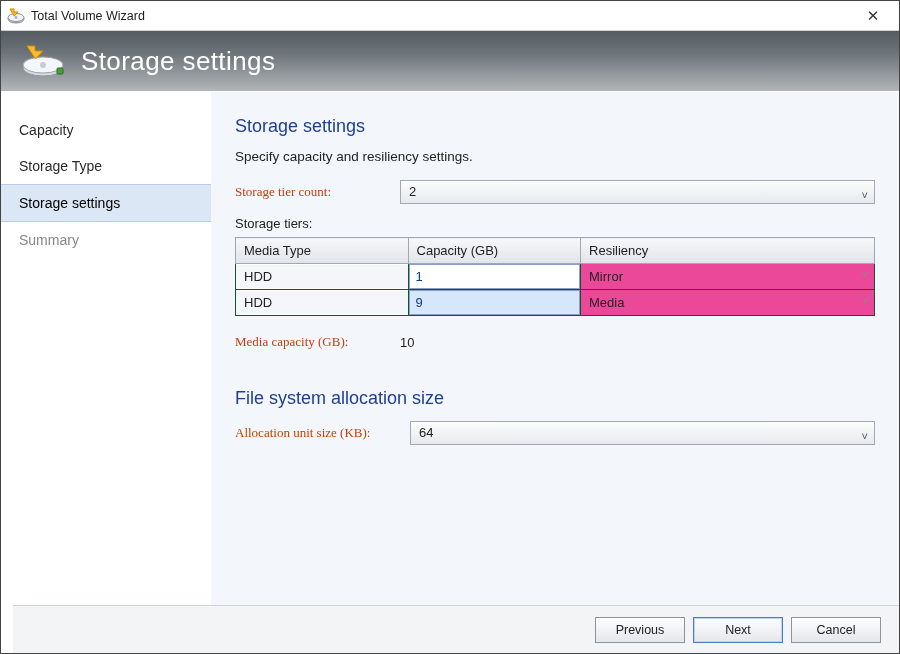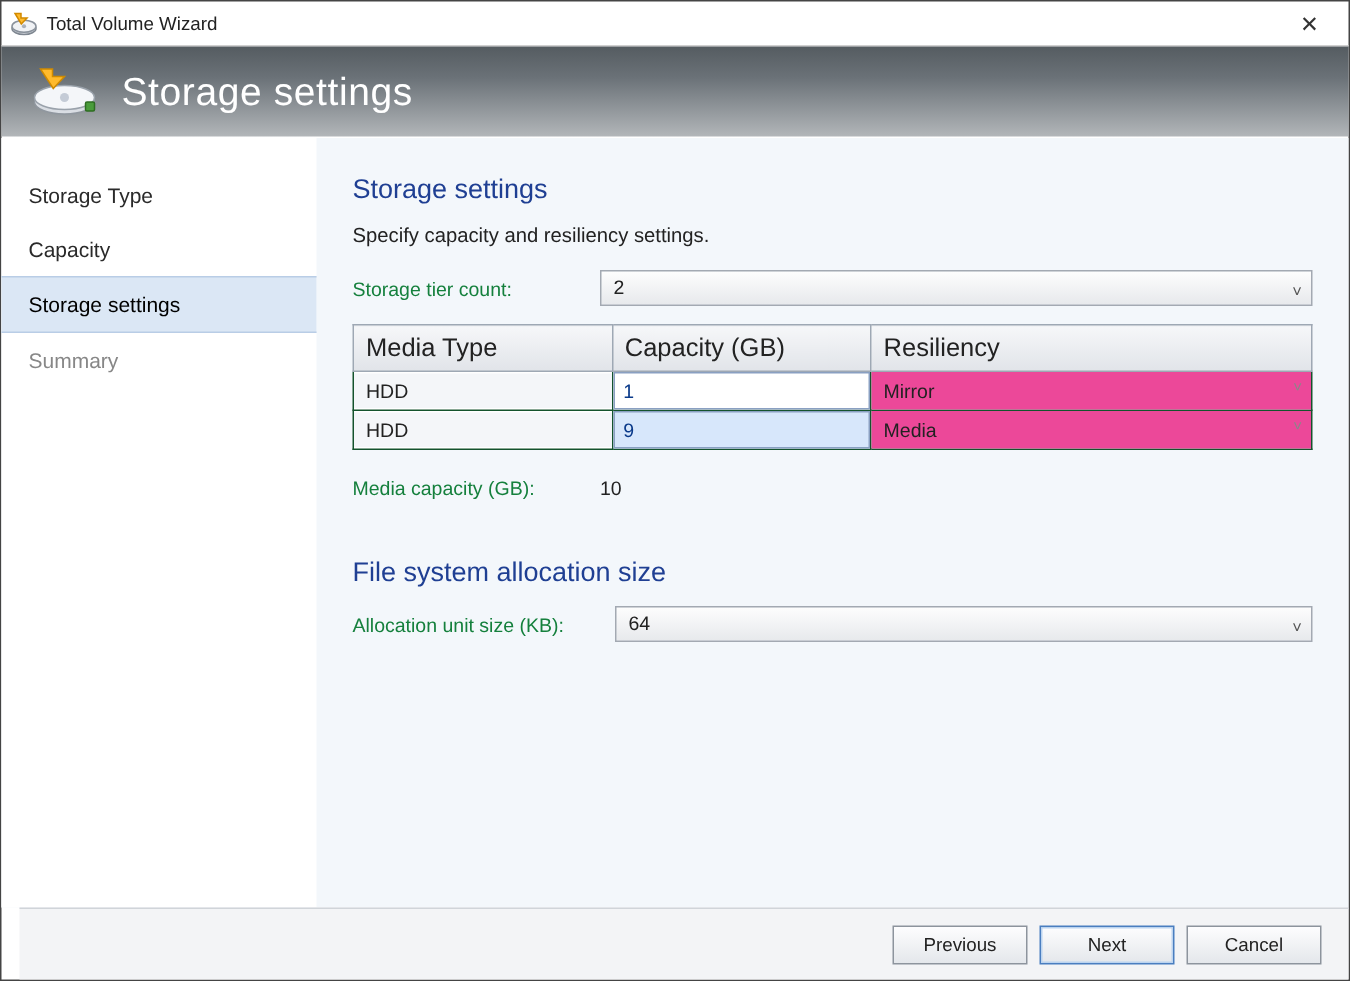--- a/index.html
+++ b/index.html
@@ -20,28 +20,28 @@
   .sidebar { width:210px; background:#fff; padding-top:20px; }
   .nav-item { padding:10px 18px; font-size:14px; color:#2a2a2a; cursor:pointer; }
   .nav-item.selected { background:#dbe7f5; border:1px solid #b9cde6; border-left:none; border-right:none; color:#000; }
   .nav-item.dim { color:#878787; }
 
   .content { flex:1; padding:18px 24px 18px 24px; overflow:auto; }
   h2.section { color:#1f3f93; font-weight:400; font-size:18px; margin:6px 0 12px; }
   .desc { font-size:13.5px; color:#222; margin-bottom:16px; }
 
   .field-row { display:flex; align-items:center; margin-bottom:12px; }
-  .field-label { width:165px; color:#15803d; }
+  .field-label { width:165px; color:#c2410c;font-family:Liberation Serif, serif; }
   .combo { flex:1; height:24px; border:1px solid #a3a9b2; background:linear-gradient(#fdfdfd,#e7e9ec); padding:0 22px 0 8px; line-height:22px; color:#222; font-size:13px; position:relative; cursor:pointer; }
   .combo::after { content:"˅"; position:absolute; right:6px; top:3px; color:#555; font-size:11px; }
 
   .tiers-label { margin:6px 0 6px; display:block; }
 
   table.tiers { width:100%; border-collapse:collapse; border:1px solid #8f99a6; background:#fff; }
-  table.tiers th { background:linear-gradient(#f6f7f9,#e1e4e9); border:1px solid #9ea8b4; padding:5px 8px; font-weight:400; text-align:left; font-size:17px; color:#222; }
+  table.tiers th { background:linear-gradient(#f6f7f9,#e1e4e9); border:1px solid #9ea8b4; padding:5px 8px; font-weight:400; text-align:left; font-size:13px; color:#222; }
   table.tiers td { border:1px solid #14532d; padding:0; height:26px; }
   .cell-static { padding:4px 8px; background:#f4f6f9; }
   .cell-input { width:100%; height:25px; border:1px solid #8aa0c2; background:#fff; padding:0 6px; font-family:inherit; font-size:13px; color:#0a3a8a; margin:0; }
   .cell-input.sel { background:#d7e7fb; }
   .cell-combo { position:relative; padding:4px 22px 4px 8px; background:#ec4899; cursor:pointer; display:flex; align-items:center; height:100%; }
   .cell-combo::after { content:"˅"; position:absolute; right:6px; top:5px; color:#888; font-size:10px; }
 
   .total-row { margin:18px 0 0; }
 
   
@@ -81,36 +81,37 @@
         <rect x="36" y="24" width="6" height="6" rx="1" fill="#4a9c3b" stroke="#2e6e22"></rect>
         <path d="M6 2 L14 2 L14 7 L22 7 L14.5 15 Z" fill="#ffba2c" stroke="#cf8a00"></path>
       </svg>
     </span>
     <h1>Storage settings</h1>
   </div>
 
   <div class="body">
 
     <div class="sidebar">
+      <div class="nav-item">Capacity</div>
       <div class="nav-item">Storage Type</div>
-      <div class="nav-item">Capacity</div>
       <div class="nav-item selected">Storage settings</div>
       <div class="nav-item dim">Summary</div>
     </div>
 
     <div class="content">
 
       <h2 class="section">Storage settings</h2>
       <div class="desc">Specify capacity and resiliency settings.</div>
 
       <div class="field-row">
         <div class="field-label">Storage tier count:</div>
         <div class="combo">2</div>
       </div>
 
+      <span class="tiers-label">Storage tiers:</span>
 
       <table class="tiers">
         <thead>
           <tr>
             <th style="width:27%">Media Type</th>
             <th style="width:27%">Capacity (GB)</th>
             <th>Resiliency</th>
           </tr>
         </thead>
         <tbody>

